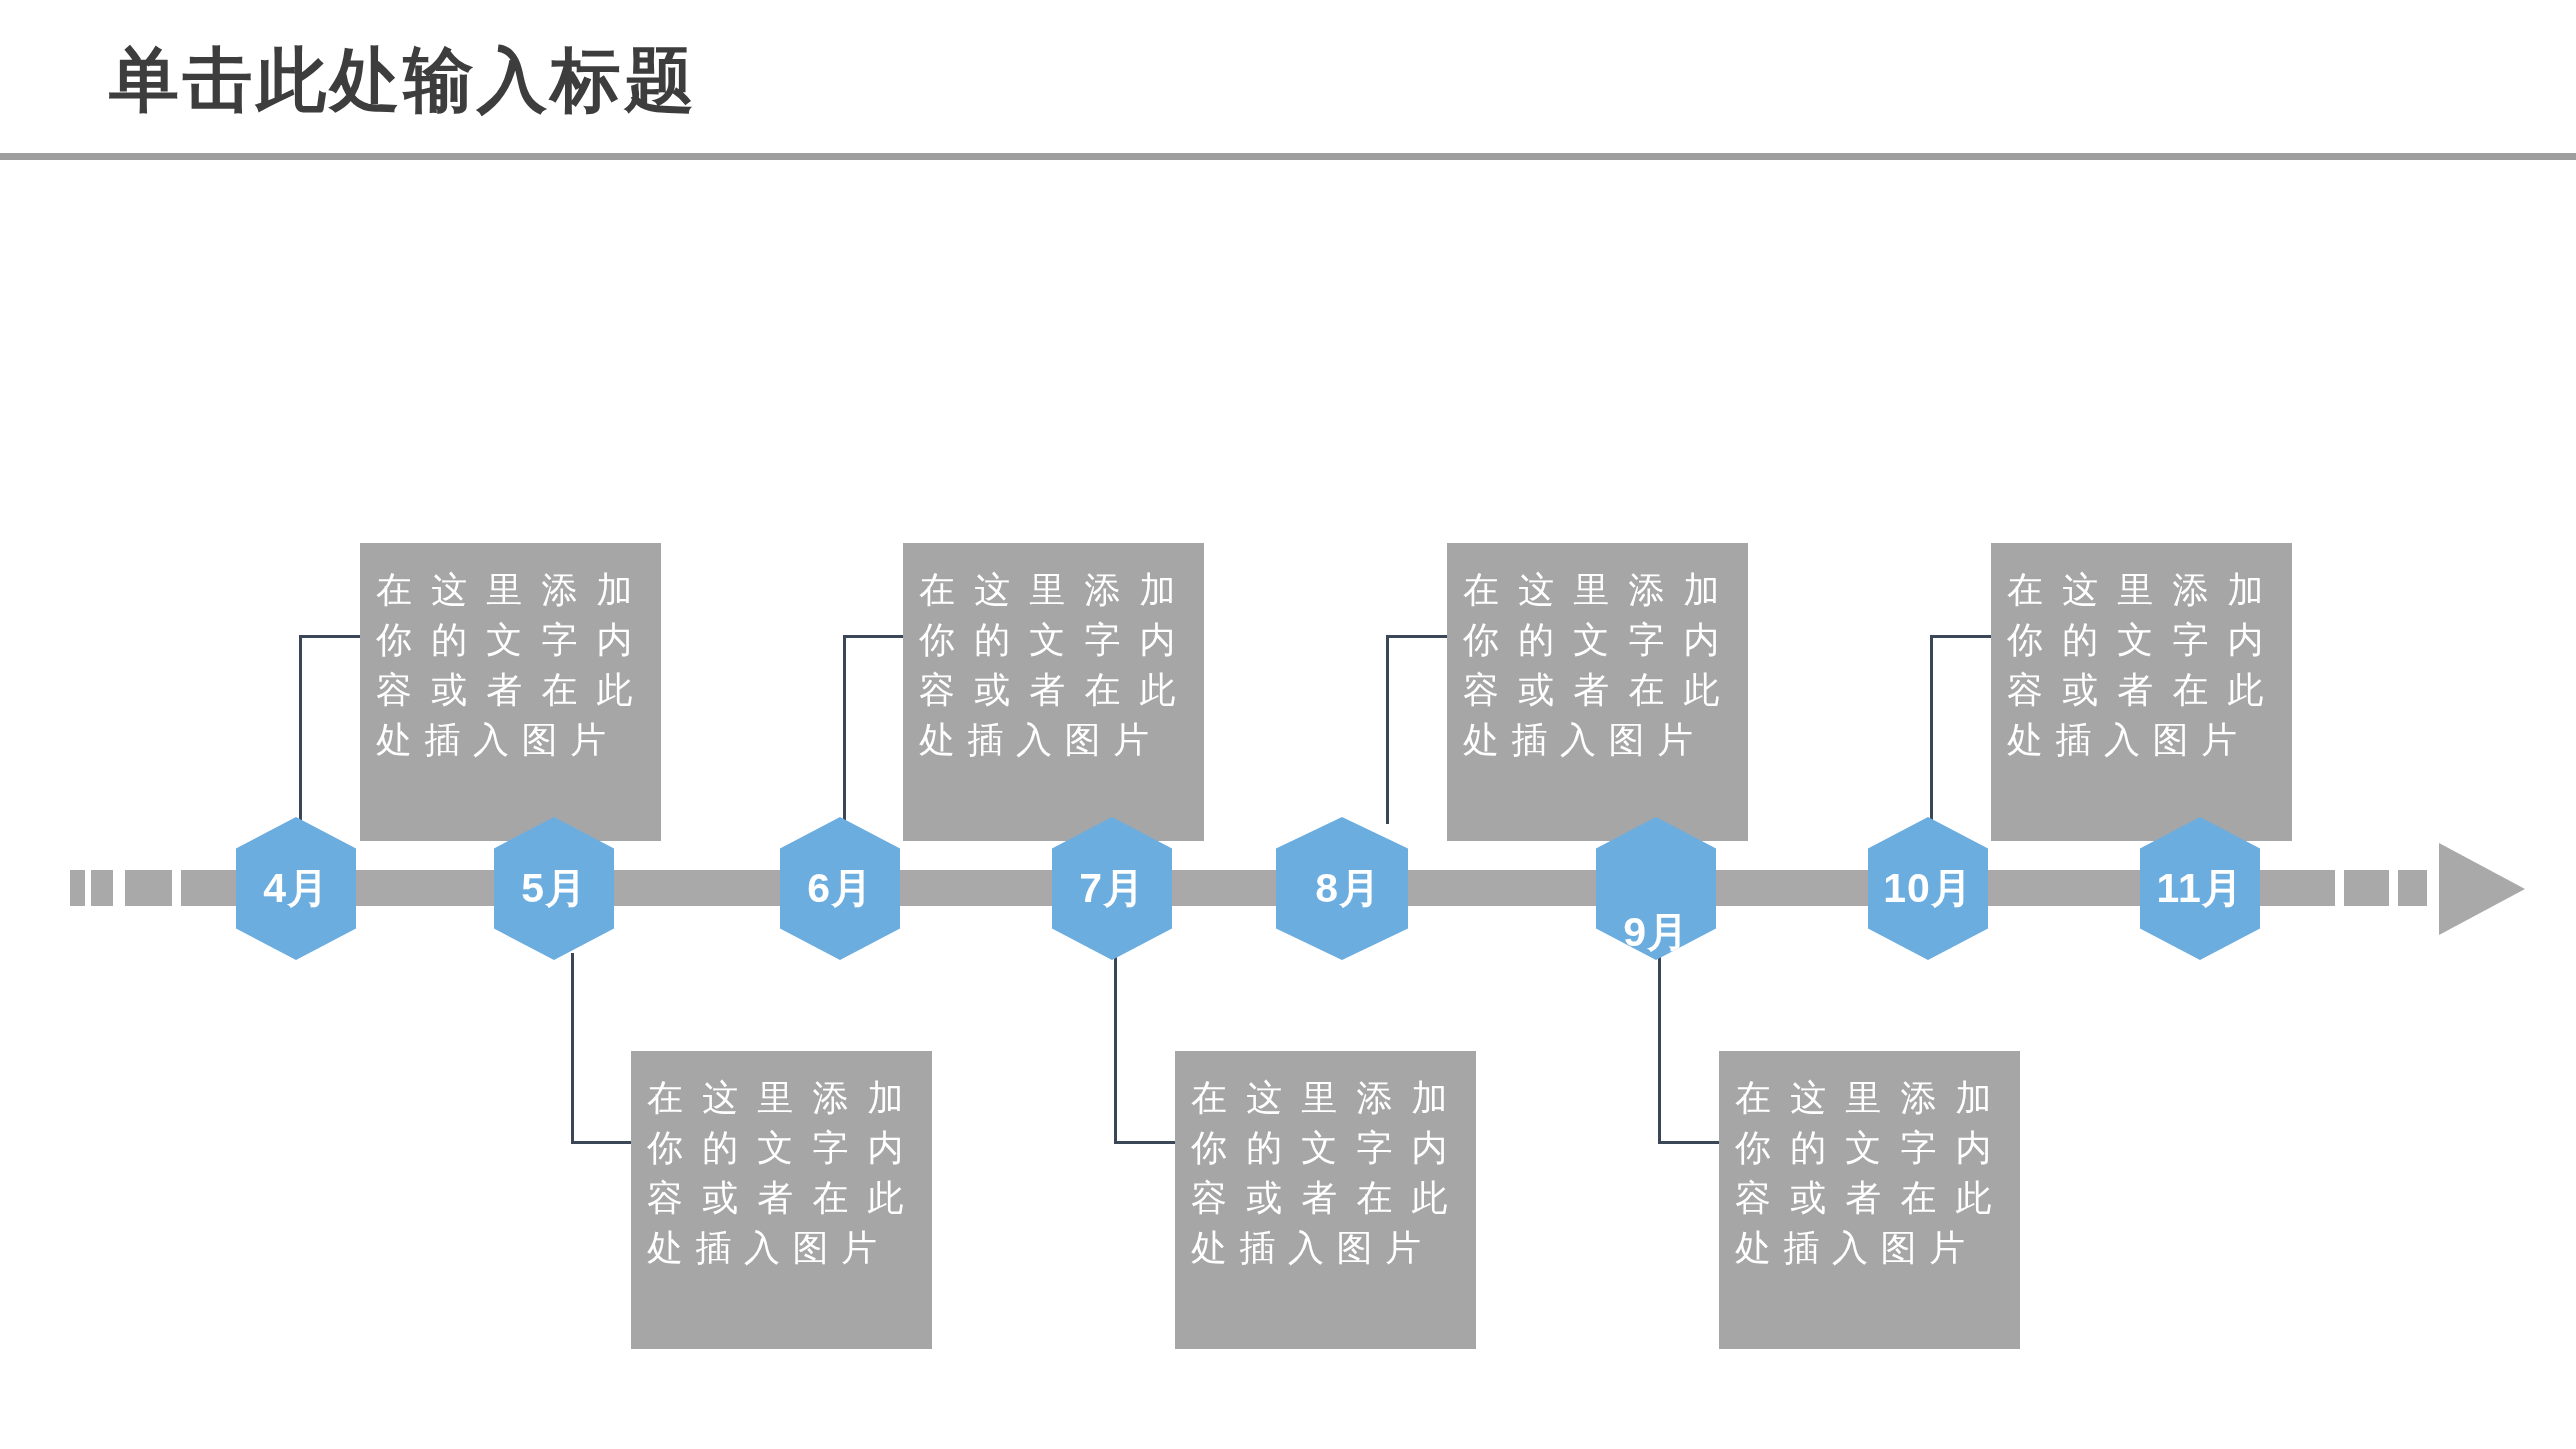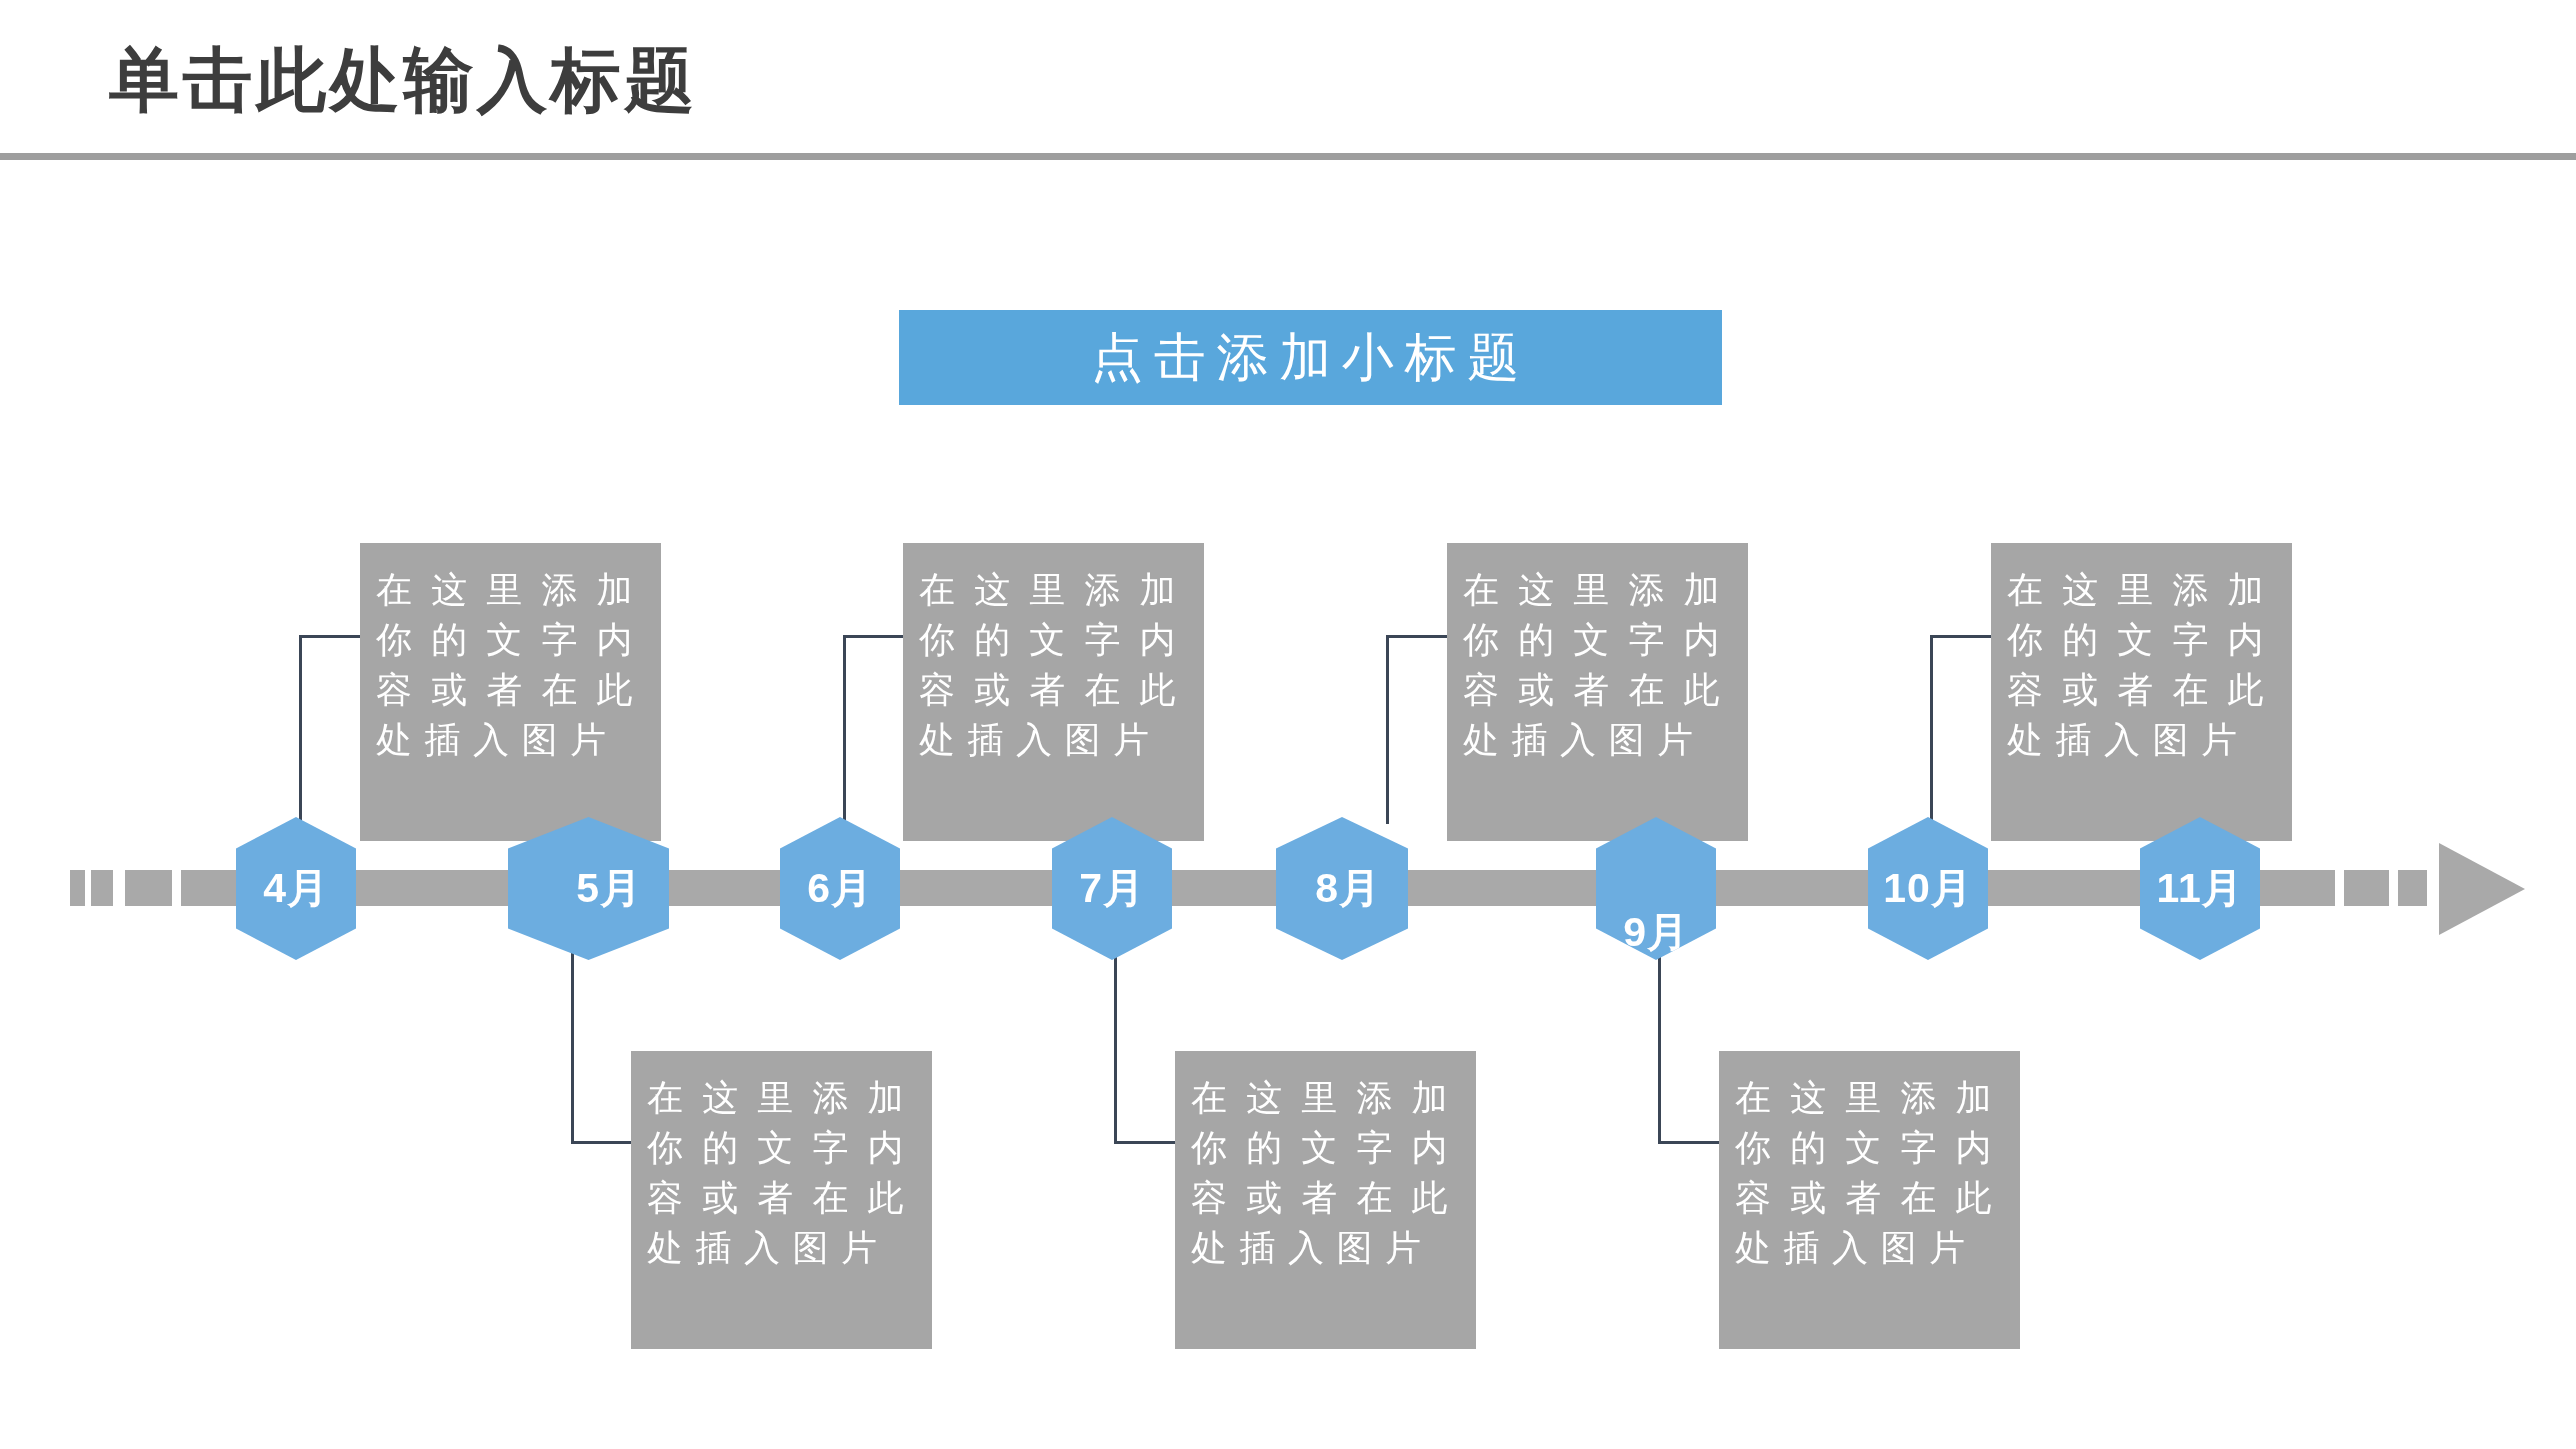--- a/index.html
+++ b/index.html
@@ -102,39 +102,38 @@
     text-align: justify;
     overflow: hidden;
   }
 </style>
 </head>
 <body>
 
 <div id="slide">
   <div class="page-title">单击此处输入标题</div>
   <div class="title-rule"></div>
-  <div class="subtitle-banner">点击添加小标题</div>
   <div id="timeline">
       <div class="tl-dash" style="left: 70px; width: 15px;"></div>
       <div class="tl-dash" style="left: 91px; width: 22.4px;"></div>
       <div class="tl-dash" style="left: 125px; width: 47px;"></div>
       <div class="tl-bar" style="left: 181px; width: 2154px;"></div>
       <div class="tl-dash" style="left: 2344px; width: 45px;"></div>
       <div class="tl-dash" style="left: 2398px; width: 29px;"></div>
       <div class="tl-arrowhead"></div>
       <div class="connector" style="left: 299px; top: 635px; width: 2.7px; height: 189px;"></div>
       <div class="connector" style="left: 299px; top: 635px; width: 61px; height: 2.7px;"></div>
       <div class="text-box" style="left: 360px; top: 543px;">在这里添加你的文字内容或者在此处插入图片</div>
       <div class="month-hexagon" style="left: 236px;">
         <span class="month-label">4月</span>
       </div>
       <div class="connector" style="left: 571px; top: 953px; width: 2.7px; height: 191px;"></div>
       <div class="connector" style="left: 571px; top: 1141px; width: 61px; height: 2.7px;"></div>
       <div class="text-box" style="left: 631px; top: 1051px;">在这里添加你的文字内容或者在此处插入图片</div>
-      <div class="month-hexagon" style="left: 508px; padding-left: 41px;">
+      <div class="month-hexagon" style="left: 494px;">
         <span class="month-label">5月</span>
       </div>
       <div class="connector" style="left: 843px; top: 635px; width: 2.7px; height: 189px;"></div>
       <div class="connector" style="left: 843px; top: 635px; width: 61px; height: 2.7px;"></div>
       <div class="text-box" style="left: 903px; top: 543px;">在这里添加你的文字内容或者在此处插入图片</div>
       <div class="month-hexagon" style="left: 780px; align-items: center;">
         <span class="month-label">6月</span>
       </div>
       <div class="connector" style="left: 1114px; top: 953px; width: 2.7px; height: 191px;"></div>
       <div class="connector" style="left: 1114px; top: 1141px; width: 61px; height: 2.7px;"></div>

